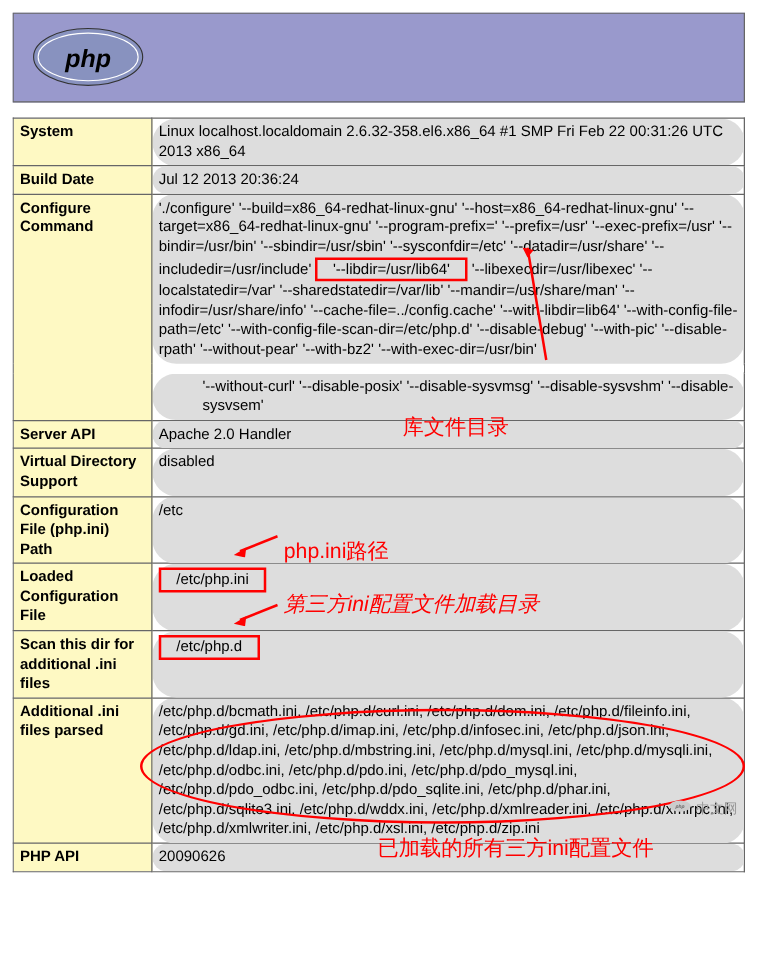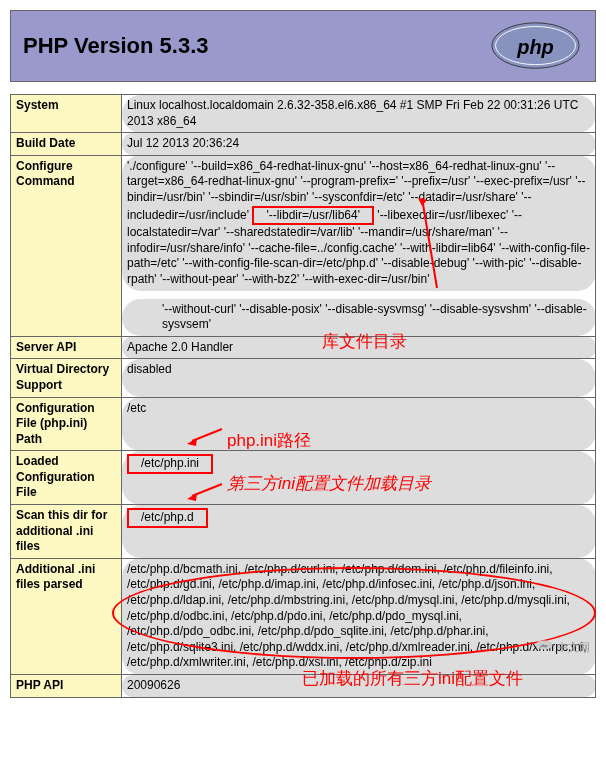--- a/index.html
+++ b/index.html
@@ -83,21 +83,20 @@
     }
     .watermark-logo {
       width: 18px;
       height: 10px;
     }
   </style>
 </head>
 <body>
 
 <div class="header">
-  <h1>PHP Version 5.3.3</h1>
   <svg class="php-logo" viewBox="0 0 100 55">
     <ellipse cx="50" cy="27" rx="48" ry="25" fill="#8892BF" stroke="#333" stroke-width="1"></ellipse>
     <ellipse cx="50" cy="27" rx="44" ry="21" fill="none" stroke="#fff" stroke-width="1"></ellipse>
     <text x="50" y="36" font-family="Arial" font-size="22" font-weight="bold" font-style="italic" fill="#000" text-anchor="middle">php</text>
   </svg>
 </div>
 
 <table class="info-table">
   <tbody>
       <tr>

